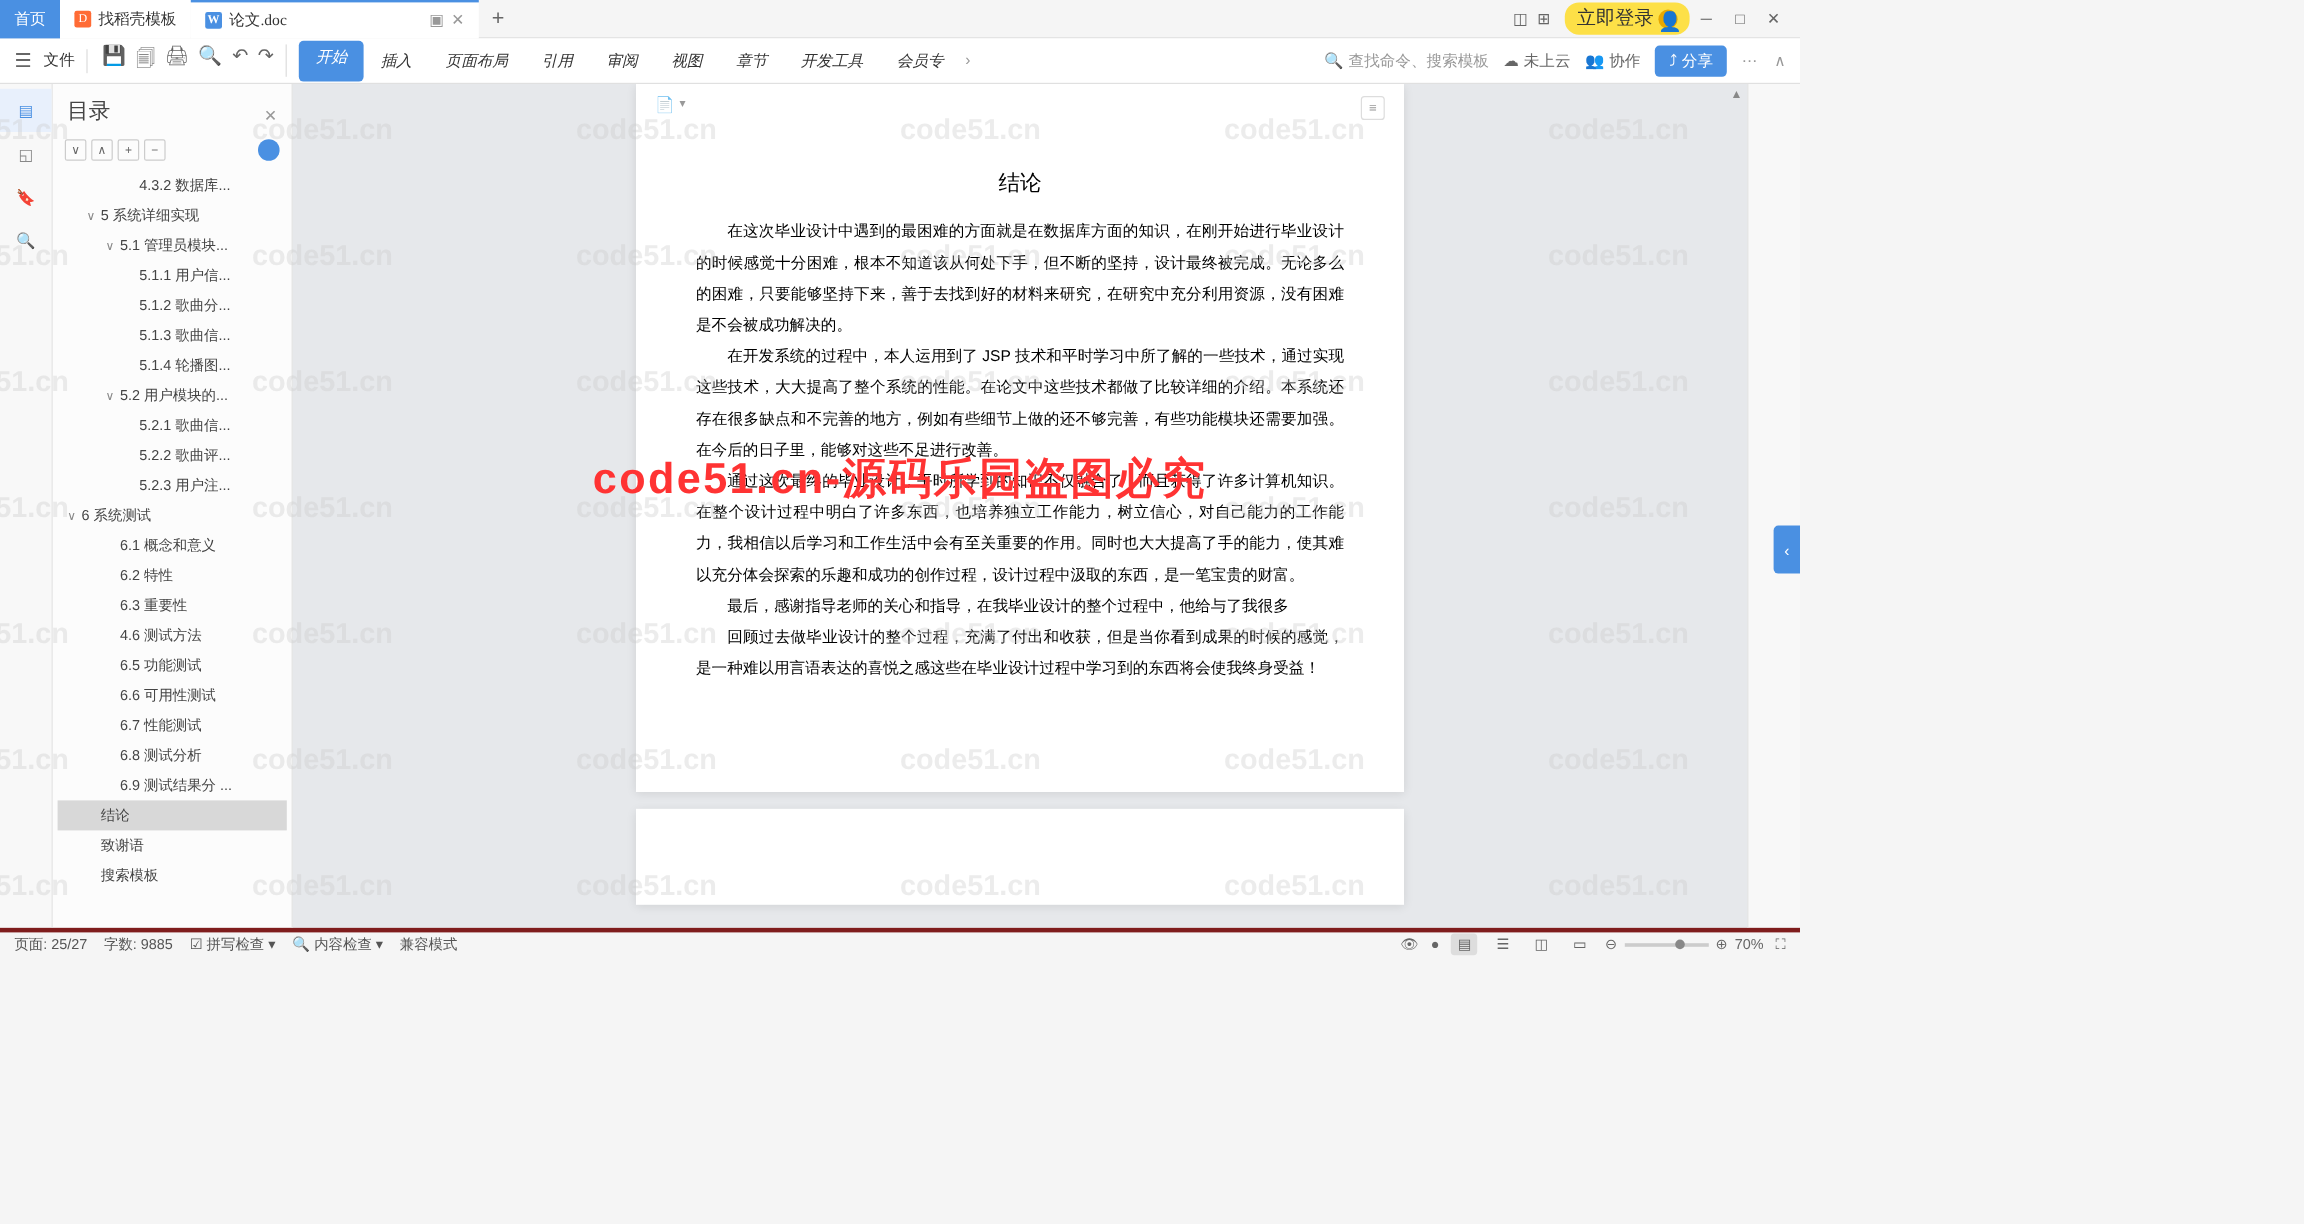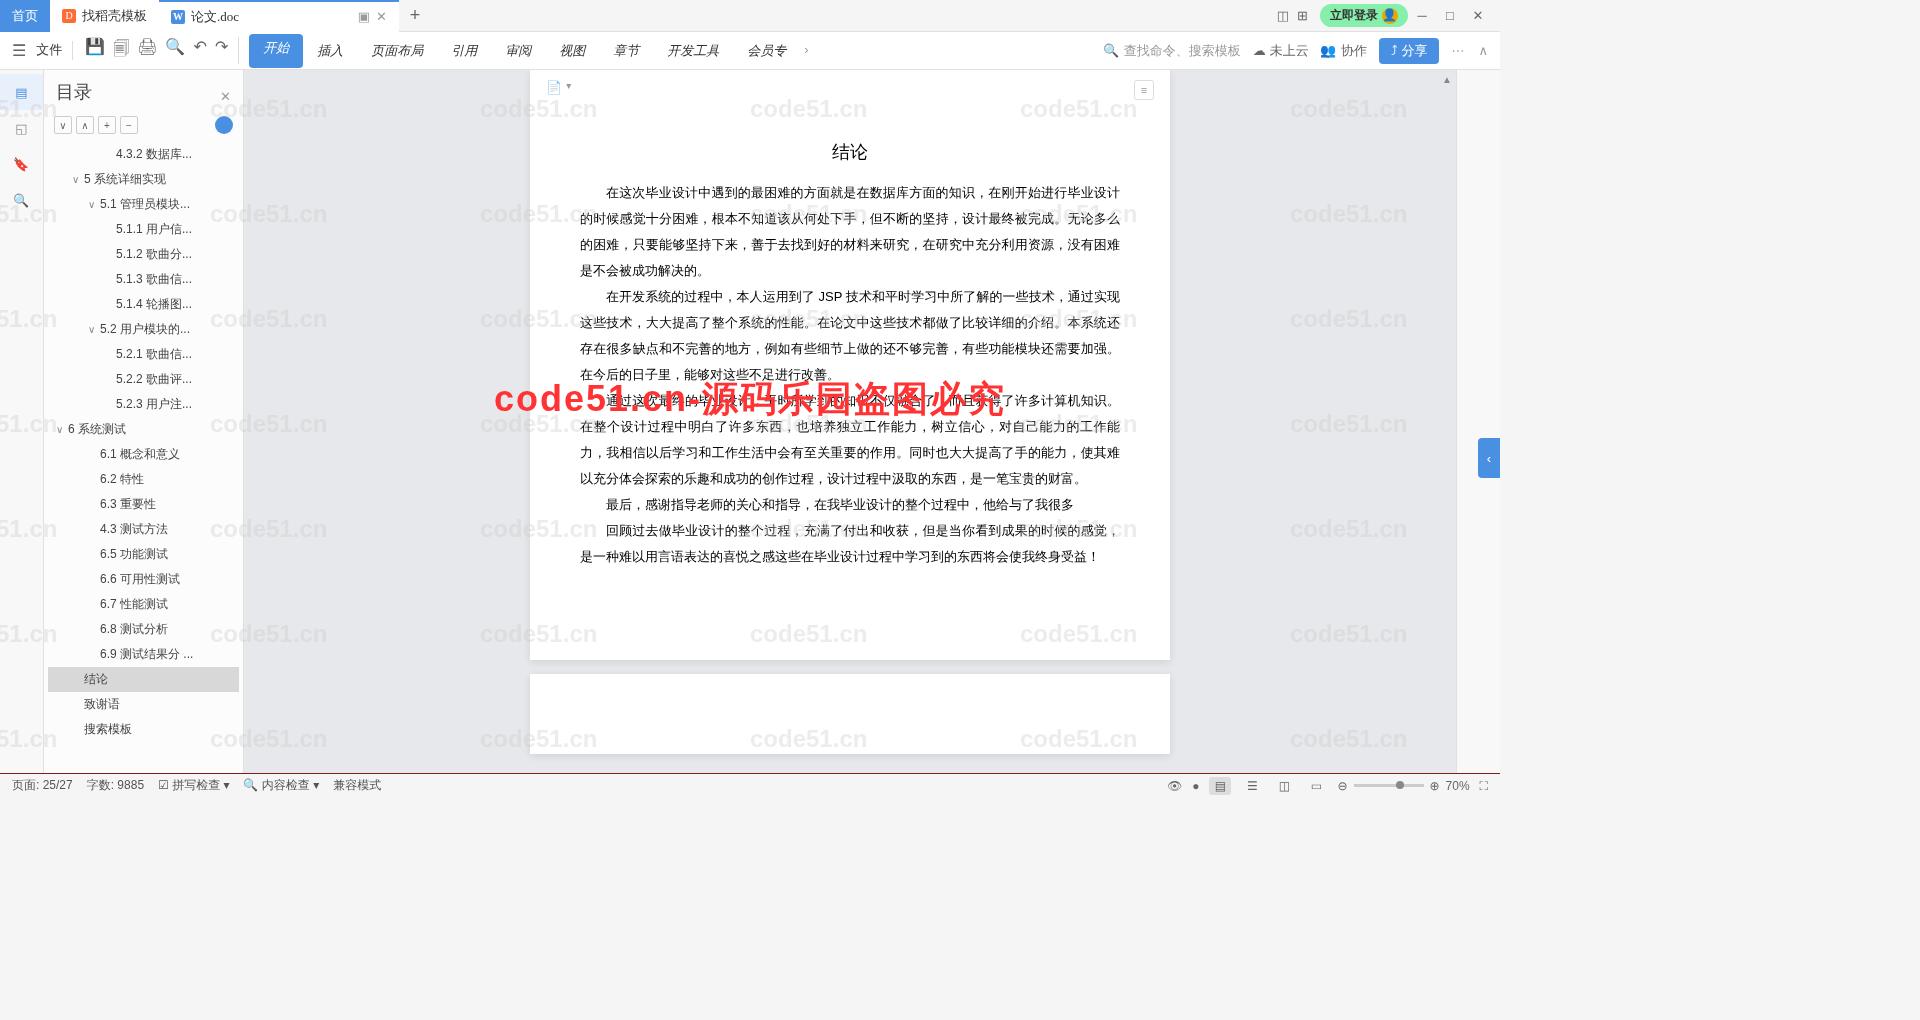--- a/index.html
+++ b/index.html
@@ -7,21 +7,21 @@
 .titlebar { height: 32px; background: #f5f5f5; display: flex; align-items: center; border-bottom: 1px solid #e0e0e0; }
 .tab { height: 32px; padding: 0 12px; display: flex; align-items: center; gap: 6px; cursor: pointer; position: relative; font-family: Liberation Serif, serif; }
 .tab.home { background: #4a90e2; color: #fff; } .tab.white { background: #fff; } .tab.active { background: #fff; border-top: 2px solid #4a90e2; }
 .tab-icon { width: 16px; height: 16px; display: inline-flex; align-items: center; justify-content: center; font-size: 12px; }
 .orange-icon { background: #ff6b35; color: #fff; border-radius: 2px; width: 14px; height: 14px; font-size: 10px; }
 .blue-w { background: #4a90e2; color: #fff; width: 14px; height: 14px; border-radius: 2px; font-size: 10px; font-weight: bold; }
 .tab-cast { margin-left: auto; color: #999; } .tab-close { color: #999; }
 .plus-tab { width: 32px; text-align: center; color: #666; font-size: 18px; }
 .win-controls { margin-left: auto; display: flex; gap: 0; align-items: center; padding-right: 8px; }
 .wc-group { display: flex; gap: 8px; margin-right: 12px; color: #666; }
-.login-btn { background: #86efac; color: #333; padding: 3px 10px; border-radius: 12px; font-size: 12px; display: flex; align-items: center; gap: 4px; font-weight: bold; }
+.login-btn { background: #fde047; color: #333; padding: 3px 10px; border-radius: 12px; font-size: 16px; display: flex; align-items: center; gap: 4px; }
 .wc-btn { width: 28px; height: 28px; display: flex; align-items: center; justify-content: center; color: #666; }
 .toolbar { height: 38px; background: #fff; display: flex; align-items: center; padding: 0 12px; border-bottom: 1px solid #e0e0e0; gap: 2px; }
 .tb-left { display: flex; gap: 10px; padding-right: 10px; border-right: 1px solid #ddd; }
 .tb-icon { color: #666; font-size: 16px; }
 .tb-script { display: flex; gap: 8px; padding: 0 10px; border-right: 1px solid #ddd; }
 .menu { display: flex; gap: 0; margin-left: 8px; }
 .menu-item { padding: 8px 14px; cursor: pointer; white-space: nowrap; font-size: 13px; font-style: italic; }
 .menu-item.active { background: #4a90e2; color: #fff; border-radius: 4px; padding: 5px 14px; }
 .tb-right { margin-left: auto; display: flex; align-items: center; gap: 12px; color: #666; }
 .search-box { display: flex; align-items: center; gap: 4px; color: #999; }
@@ -49,21 +49,21 @@
 .doc-title { text-align: center; font-size: 18px; font-weight: normal; padding-bottom: 16px; color: #000; }
 .doc-para { font-size: 13px; line-height: 2; text-indent: 2em; color: #000; text-align: justify; }
 .page-num { text-align: center; font-size: 11px; color: #666; padding: 16px 0; }
 .page-gap { width: 640px; height: 14px; background: #e6e8eb; }
 .page2 { width: 640px; height: 80px; background: #fff; box-shadow: 0 2px 8px rgba(0,0,0,0.1); }
 .right-icons { width: 44px; background: #f8f8f8; border-left: 1px solid #e0e0e0; padding-top: 4px; }
 .watermark { position: absolute; left: 0; right: 0; color: rgba(200,200,200,0.35); font-size: 24px; font-weight: bold; pointer-events: none; z-index: 1; white-space: nowrap; }
 .watermark-red { position: absolute; top: 50%; left: 50%; transform: translate(-50%, -50%); color: #ff3333; font-size: 36px; font-weight: bold; white-space: nowrap; z-index: 50; pointer-events: none; letter-spacing: 2px; }
 .right-tab { position: absolute; right: 0; top: 55%; width: 22px; height: 40px; background: #4a90e2; color: #fff; display: flex; align-items: center; justify-content: center; border-radius: 4px 0 0 4px; z-index: 20; }
 .scroll-indicator { position: absolute; right: 4px; top: 4px; width: 10px; height: 14px; color: #888; font-size: 10px; }
-.statusbar { height: 24px; background: #f5f5f5; border-top: 1px solid #7f1d1d; display: flex; align-items: center; padding: 0 12px; font-size: 12px; color: #555; gap: 14px; }
+.statusbar { height: 24px; background: #f5f5f5; border-top: 4px solid #7f1d1d; display: flex; align-items: center; padding: 0 12px; font-size: 12px; color: #555; gap: 14px; }
 .sb-right { margin-left: auto; display: flex; gap: 10px; align-items: center; color: #666; }
 .view-btn { width: 22px; height: 18px; display: flex; align-items: center; justify-content: center; border-radius: 3px; }
 .view-btn.active { background: #ddd; }
 .zoom { display: flex; align-items: center; gap: 6px; }
 .zoom-slider { width: 70px; height: 3px; background: #ccc; position: relative; }
 .zoom-dot { width: 8px; height: 8px; background: #888; border-radius: 50%; position: absolute; top: -3px; left: 60%; }
 .page-wrapper { position: relative; }
 </style>
 </head>
 <body>
@@ -221,21 +221,21 @@
         <div class="ol-item ol-l3">
           <span class="chev"></span>
           <span>6.2 特性</span>
         </div>
         <div class="ol-item ol-l3">
           <span class="chev"></span>
           <span>6.3 重要性</span>
         </div>
         <div class="ol-item ol-l3">
           <span class="chev"></span>
-          <span>4.3 测试方法</span>
+          <span>4.6 测试方法</span>
         </div>
         <div class="ol-item ol-l3">
           <span class="chev"></span>
           <span>6.5 功能测试</span>
         </div>
         <div class="ol-item ol-l3">
           <span class="chev"></span>
           <span>6.6 可用性测试</span>
         </div>
         <div class="ol-item ol-l3">

